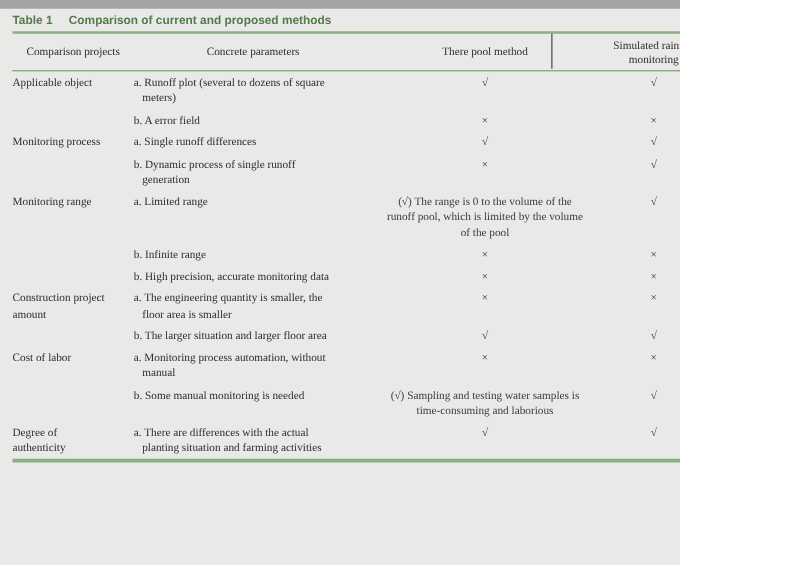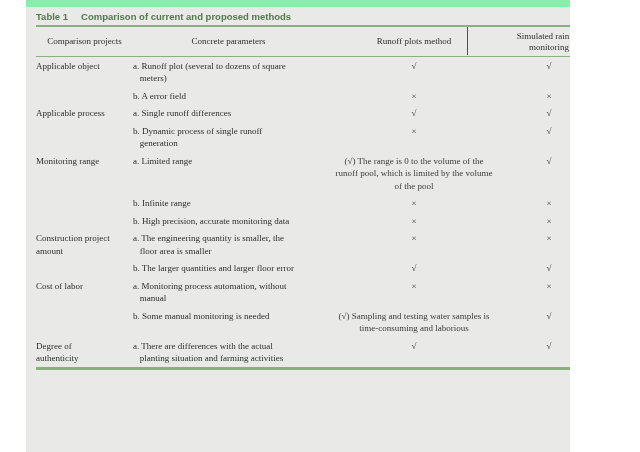--- a/index.html
+++ b/index.html
@@ -1,19 +1,18 @@
 <!DOCTYPE html>
 <html style="--accent_green: #527a4b; --rule_green: #8bb07f; --page_bg: #e9e9e8; --text: #2e2e2e;"><head>
 <meta charset="utf-8">
 <style>
   html,body{margin:0;padding:0;}
   .screenshot{
-    position:relative;width:544px;height:452px;background:#86efac;overflow:hidden;
+    position:relative;width:544px;height:452px;background:#a3a3a3;overflow:hidden;
     font-family:"Liberation Serif",serif;
-    margin-left:26px;
   }
   .panel{position:absolute;top:7px;left:0;width:640px;height:445px;background:var(--page_bg,#e9e9e8);}
   .figure{margin:4px 8px 0 10px;}
   .caption{
     font-family:"Liberation Sans",sans-serif;font-weight:bold;font-size:9.5px;line-height:11px;
     color:var(--accent_green,#527a4b);
   }
   .caption-text{margin-left:13px;}
   .rule-top{height:2px;background:var(--rule_green,#8bb07f);margin-top:3px;}
   .rule-bottom{height:3px;background:var(--rule_green,#8bb07f);}
@@ -54,21 +53,21 @@
             <col style="width:97px">
               <col style="width:191px">
               <col style="width:180px">
               <col style="width:90px">
               <col style="width:64px">
           </colgroup>
           <thead>
             <tr>
               <th class="left">Comparison projects</th>
               <th class="left">Concrete parameters</th>
-              <th class="center">Runoff plots method</th>
+              <th class="center">There pool method</th>
               <th class="center">Simulated rainfall
 monitoring</th>
               <th class="center">Proposed
 method</th>
             </tr>
           </thead>
           <tbody>
               <tr>
                 <td>Applicable object</td>
                 <td>a. Runoff plot (several to dozens of square
@@ -78,21 +77,21 @@
                 <td class="td-mark">√</td>
               </tr>
               <tr>
                 <td></td>
                 <td>b. A error field</td>
                 <td class="td-mark">×</td>
                 <td class="td-mark">×</td>
                 <td class="td-mark">√</td>
               </tr>
               <tr>
-                <td>Applicable process</td>
+                <td>Monitoring process</td>
                 <td>a. Single runoff differences</td>
                 <td class="td-mark">√</td>
                 <td class="td-mark">√</td>
                 <td class="td-mark">√</td>
               </tr>
               <tr>
                 <td></td>
                 <td>b. Dynamic process of single runoff
    generation</td>
                 <td class="td-mark">×</td>
@@ -126,21 +125,21 @@
                 <td>Construction project
 amount</td>
                 <td>a. The engineering quantity is smaller, the
    floor area is smaller</td>
                 <td class="td-mark">×</td>
                 <td class="td-mark">×</td>
                 <td class="td-mark">√</td>
               </tr>
               <tr>
                 <td></td>
-                <td>b. The larger quantities and larger floor error</td>
+                <td>b. The larger situation and larger floor area</td>
                 <td class="td-mark">√</td>
                 <td class="td-mark">√</td>
                 <td class="td-mark">×</td>
               </tr>
               <tr>
                 <td>Cost of labor</td>
                 <td>a. Monitoring process automation, without
    manual</td>
                 <td class="td-mark">×</td>
                 <td class="td-mark">×</td>

